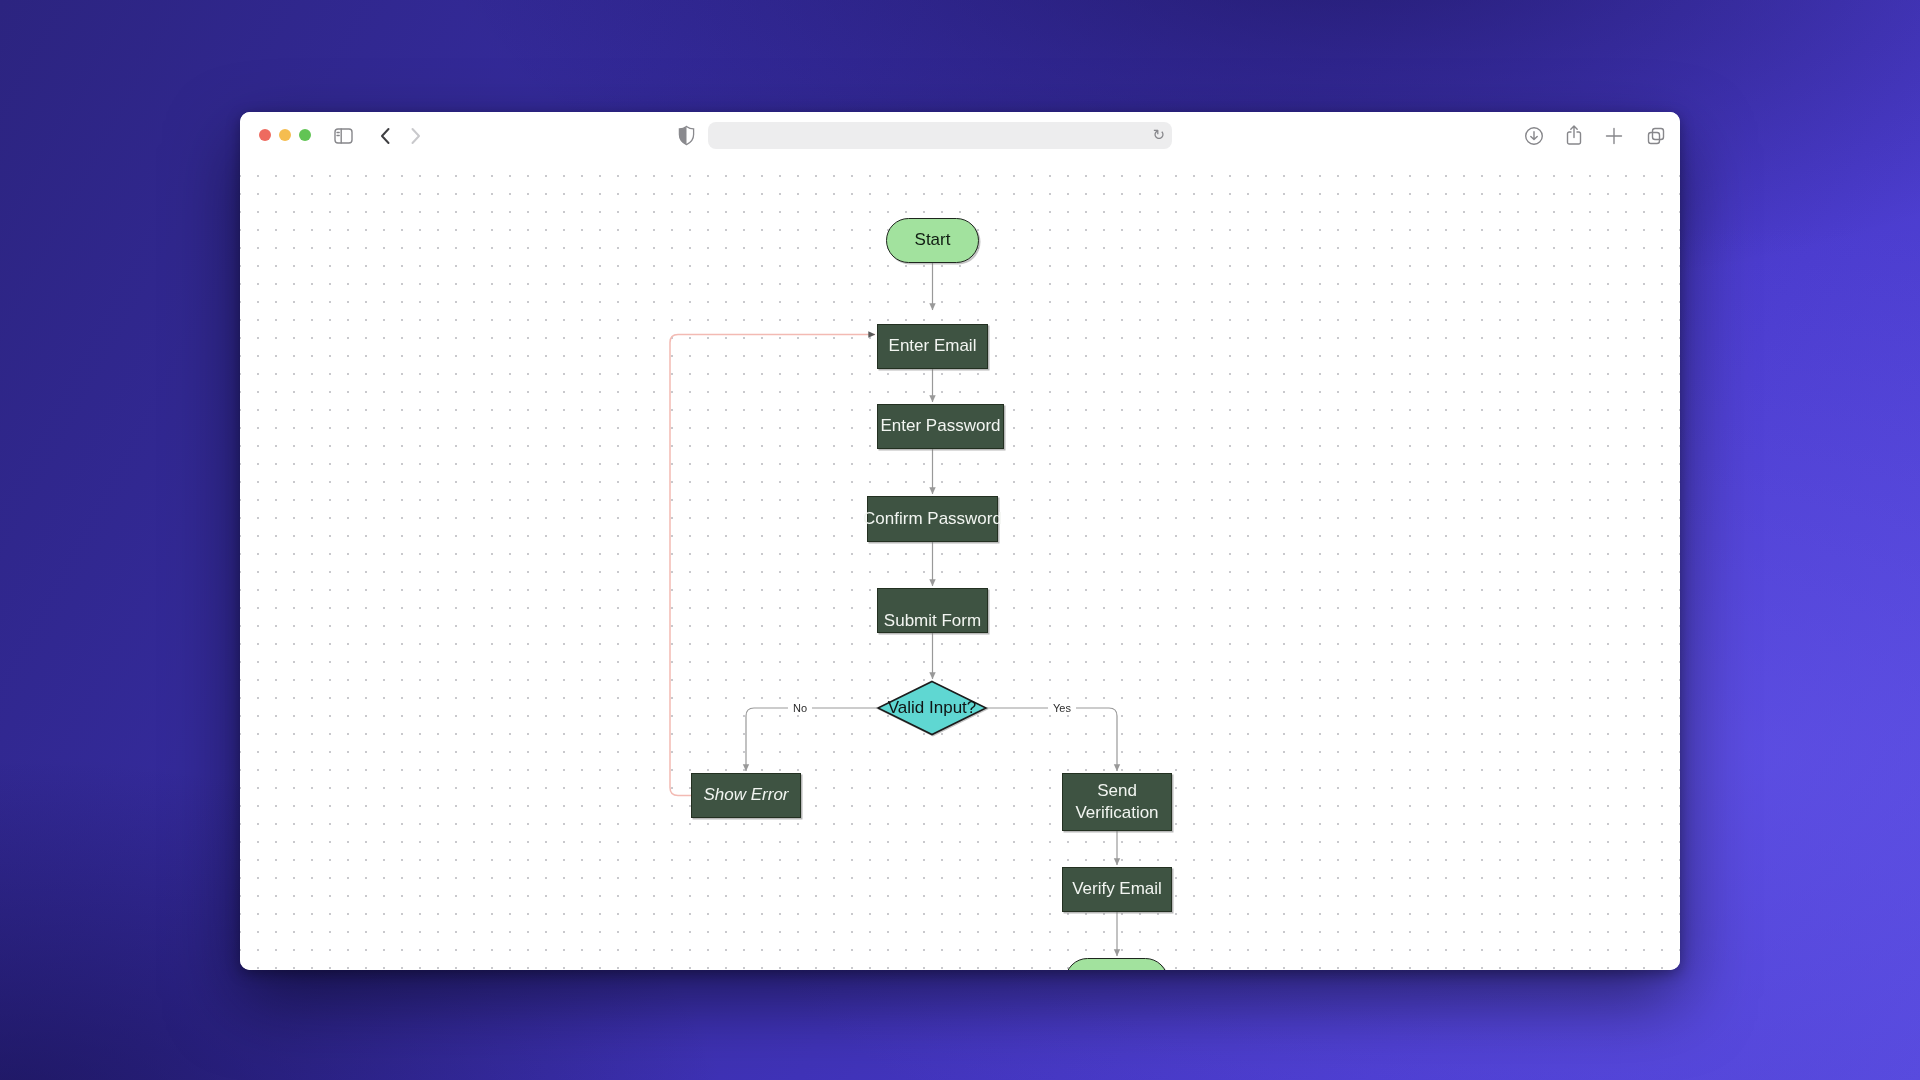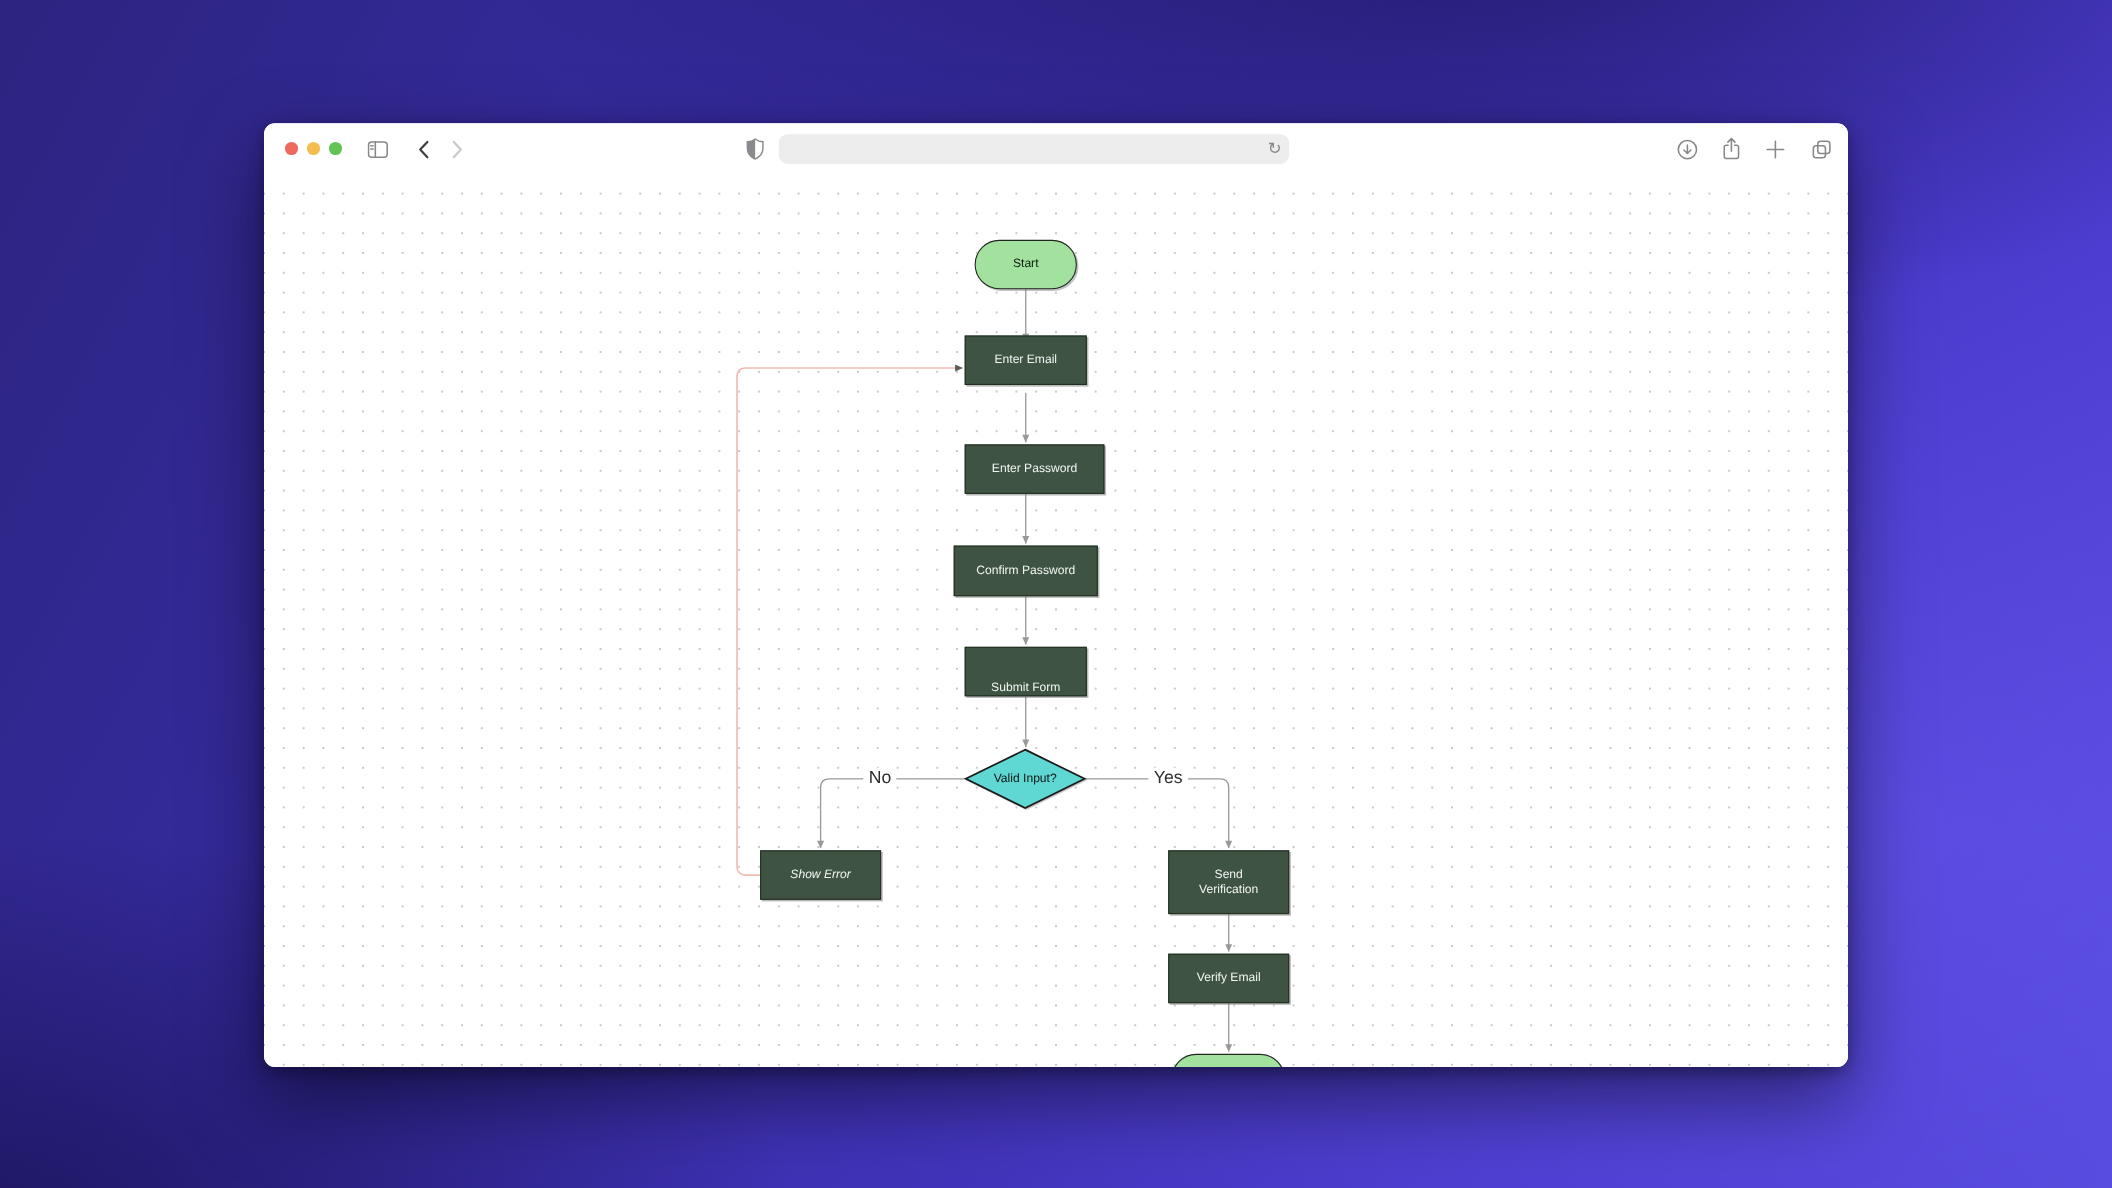--- a/index.html
+++ b/index.html
@@ -49,38 +49,38 @@
     background-size:18px 18px; background-position:9px 7px;
   }
   .edges { position:absolute; left:0; top:0; pointer-events:none; }
   .edge      { stroke:var(--edge-color); stroke-width:1.2; fill:none; }
   .edge-loop { stroke:var(--loop-edge-color); stroke-width:1.5; fill:none; }
   .ah-gray { fill:var(--edge-color); }
   .ah-dark { fill:#5a5a5a; }
 
   .node {
     position:absolute; display:flex; align-items:center; justify-content:center;
-    font-size:11px; line-height:1.3; text-align:center; white-space:pre; cursor:default;
+    font-size:17px; line-height:1.3; text-align:center; white-space:pre; cursor:default;
   }
   .process {
     background:var(--process-fill); border:1.5px solid var(--node-border);
     color:#f2f5f1; box-shadow:1.5px 1.5px 0 rgba(125,125,125,0.55);
   }
   .terminator {
     background:var(--terminator-fill); border:1.5px solid #1e261e;
     border-radius:23px; color:#101d12; box-shadow:1.5px 1.5px 0 rgba(125,125,125,0.45);
   }
   .decision { filter:drop-shadow(1.5px 1.5px 0 rgba(125,125,125,0.45)); }
   .decision .dlabel {
     position:absolute; left:0; top:0; width:100%; height:100%;
     display:flex; align-items:center; justify-content:center; color:#101414;
   }
   .edge-label {
     position:absolute; transform:translate(-50%,-50%); background:#ffffff;
-    padding:1px 5px; font-size:16px; color:#2c2c2c;
+    padding:1px 5px; font-size:11px; color:#2c2c2c;
   }
 </style>
 </head>
 <body>
 
 <div class="desktop">
   <div class="window">
 
     <div class="toolbar">
       <span class="tl close"></span>
@@ -169,21 +169,21 @@
         <path class="edge" d="M747 548 H869 Q877 548 877 556 V611" marker-end="url(#arrowGray)"></path>
         <path class="edge" d="M877 658 V705" marker-end="url(#arrowGray)"></path>
         <path class="edge" d="M877 752 V796" marker-end="url(#arrowGray)"></path>
         <path class="edge-loop" d="M451 635.5 H438 Q430 635.5 430 627.5 V182.5 Q430 174.5 438 174.5 H635" marker-end="url(#arrowDark)"></path>
       </svg>
 
       <div class="node terminator" style="left:646px; top:58px;  width:93px;  height:45px;">
         <span>Start</span>
       </div>
 
-      <div class="node process" style="left:637px; top:145px; width:111px; height:45px;">
+      <div class="node process" style="left:637px; top:164px; width:111px; height:45px;">
         <span>Enter Email</span>
       </div>
 
       <div class="node process" style="left:637px; top:244px; width:127px; height:45px;">
         <span>Enter Password</span>
       </div>
 
       <div class="node process" style="left:627px; top:336px; width:131px; height:46px;">
         <span>Confirm Password</span>
       </div>

